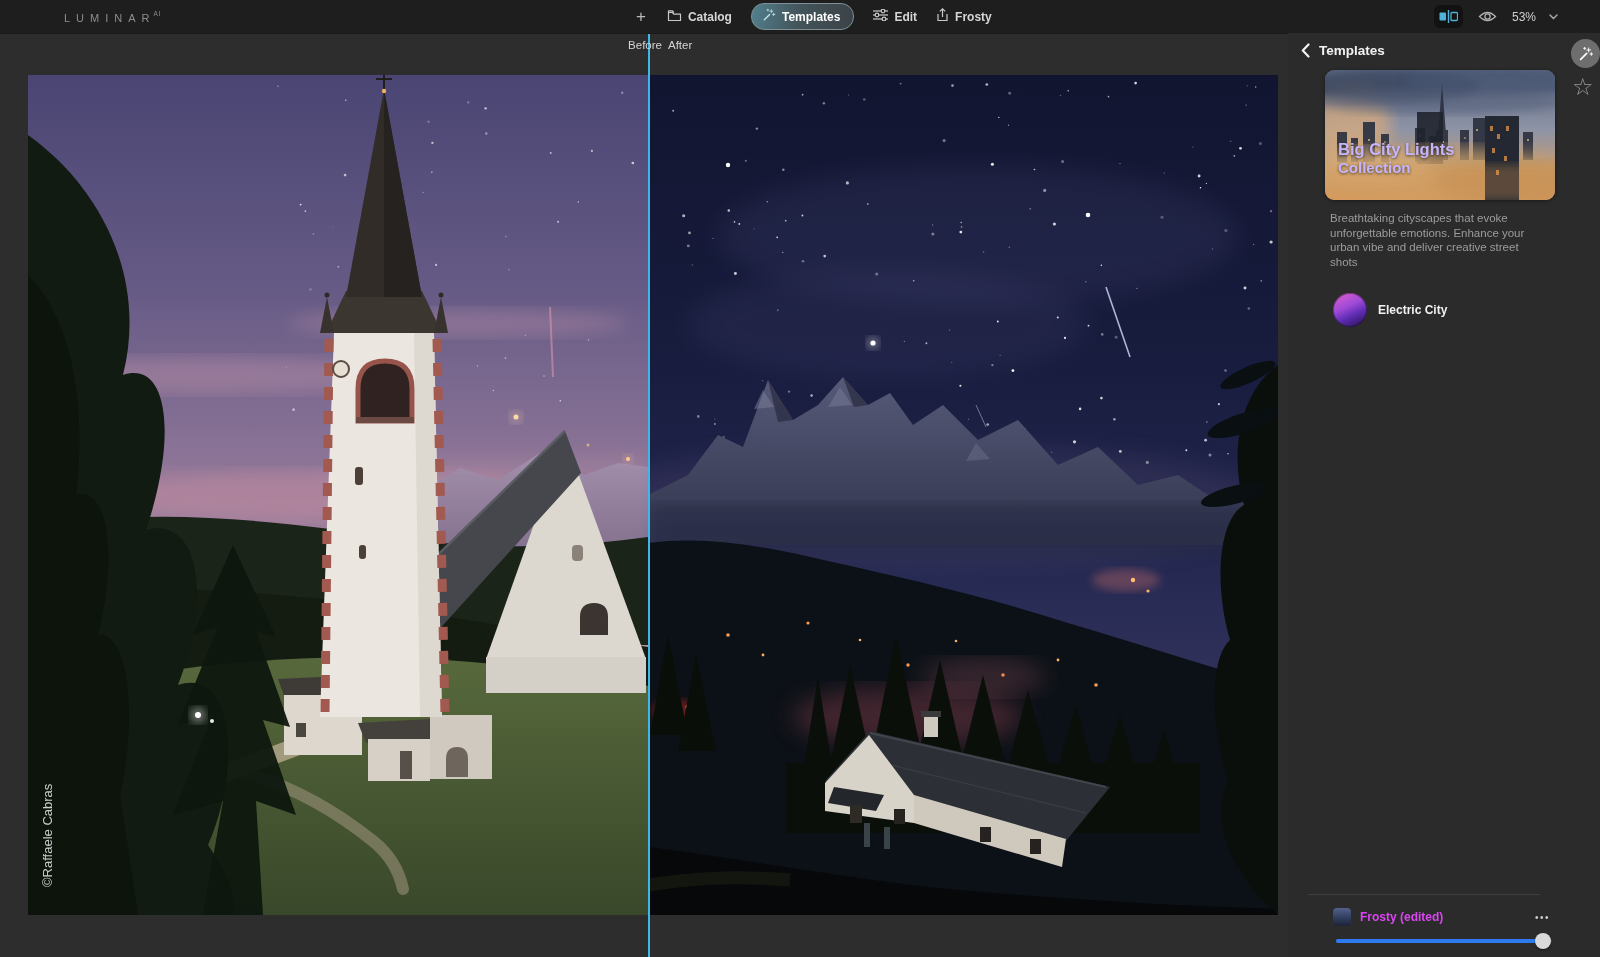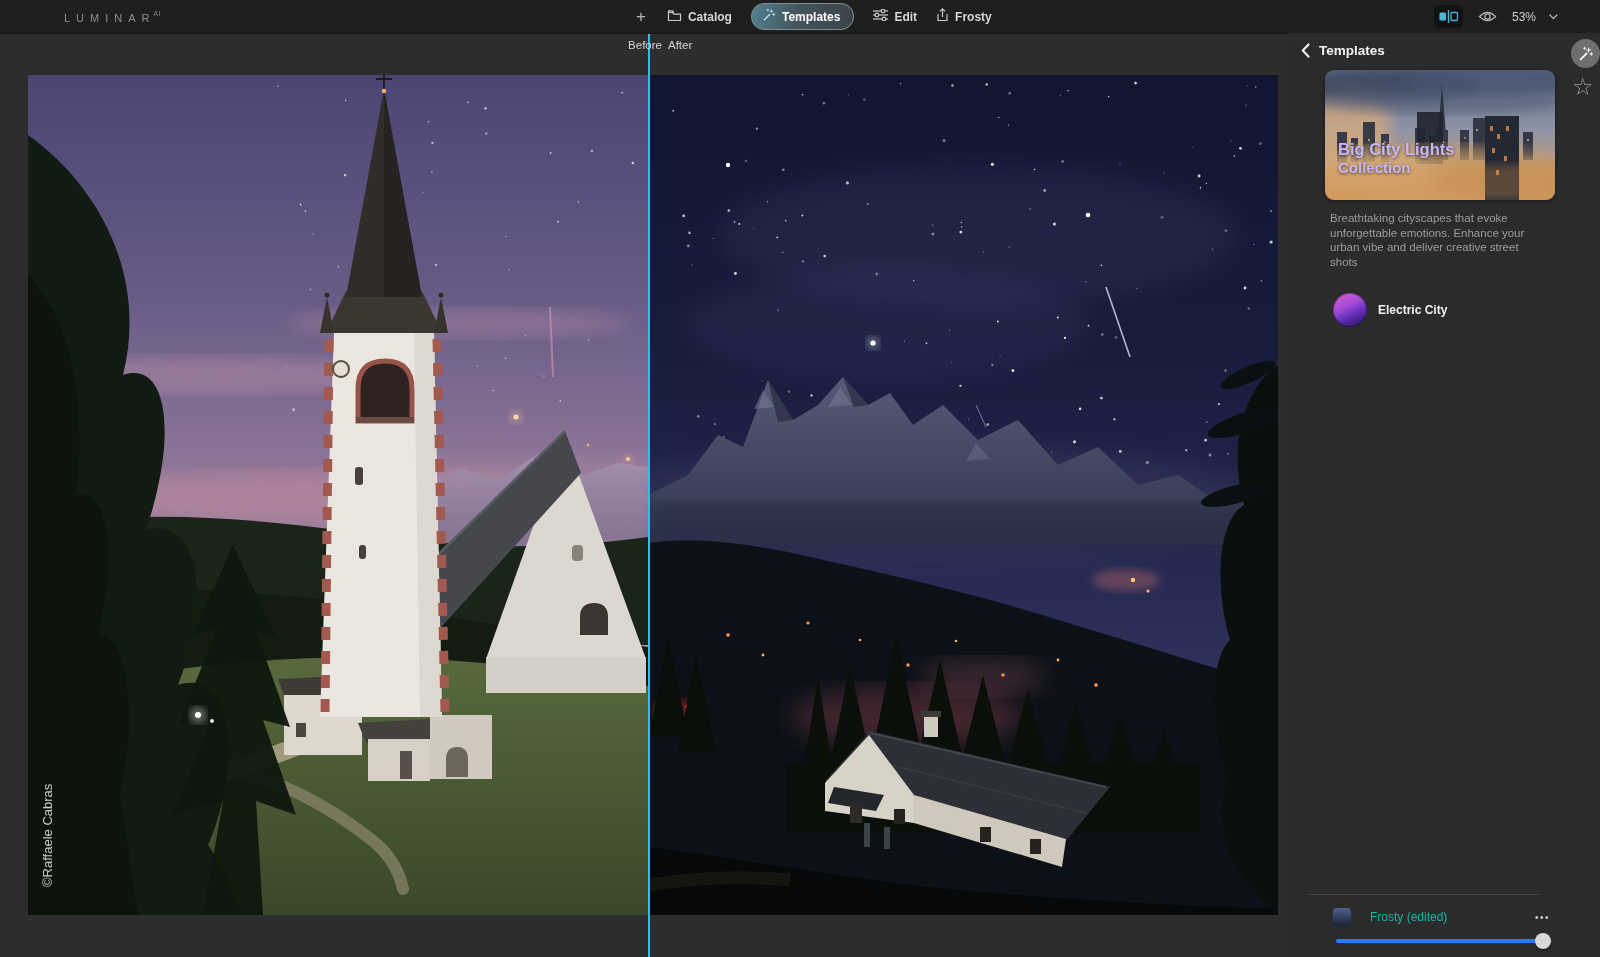--- a/index.html
+++ b/index.html
@@ -47,21 +47,21 @@
   .thumb-city-thrills{background:linear-gradient(180deg,#dbd7d3 0%,#ccc4bd 38%,#c06c3a 58%,#574136 100%);}
   .thumb-bw{background:linear-gradient(180deg,#e2e2e2 0%,#a0a0a0 42%,#4e4e4e 70%,#202020 100%);}
   .thumb-electric{background:linear-gradient(155deg,#e061c9 0%,#a04ad8 40%,#5b2bb0 65%,#221040 100%);}
   .thumb-street{background:linear-gradient(180deg,#b9c4a2 0%,#8fa46e 38%,#c9b96c 62%,#36402c 100%);}
   .row-label{margin-left:11px;font-size:12px;font-weight:700;color:#f0f0f0;}
   .row .heart{margin-left:auto;margin-right:13px;color:#e6e6e6;font-size:16px;line-height:1;}
   
   .applied-divider{position:absolute;left:20px;top:861px;width:232px;height:1px;background:#3e3e3e;}
   .applied-row{position:absolute;left:45px;top:873px;width:220px;height:22px;display:flex;align-items:center;}
   .applied-thumb{width:18px;height:18px;border-radius:4px;background:linear-gradient(180deg,#51628c 0%,#323d5e 55%,#1d2338 100%);flex:none;}
-  .applied-label{margin-left:19px;font-size:12px;font-weight:400;color:#14b8a6;}
+  .applied-label{margin-left:9px;font-size:12px;font-weight:700;color:#d946ef;}
   .applied-more{margin-left:auto;margin-right:3px;color:#cfcfcf;font-size:10px;letter-spacing:1.5px;cursor:pointer;}
   .amount-slider{position:absolute;left:48px;top:903px;width:216px;height:10px;cursor:pointer;}
   .slider-track{position:absolute;left:0;top:3px;width:100%;height:4px;border-radius:2px;background:#4a4a4a;}
   .slider-fill{position:absolute;left:0;top:3px;height:4px;border-radius:2px;background:#2e7bf0;}
   .slider-handle{position:absolute;top:-3px;width:16px;height:16px;border-radius:50%;background:#d9d9d9;box-shadow:0 1px 2px rgba(0,0,0,.5);transform:translateX(-50%);}
   svg text{font-family:"Liberation Sans",sans-serif;}
 </style>
 </head>
 <body>
 

